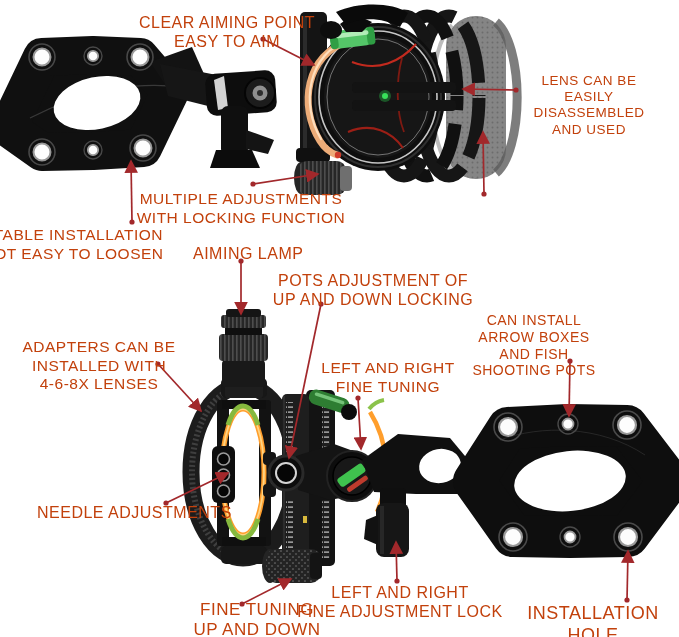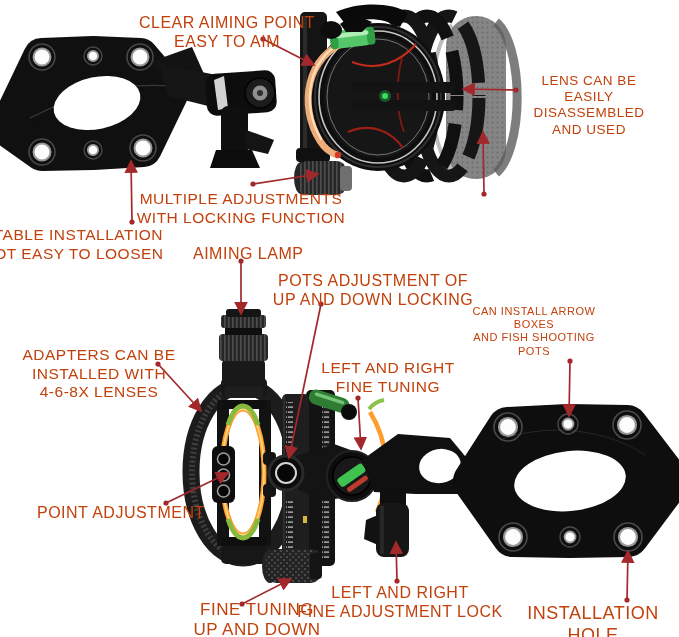--- a/index.html
+++ b/index.html
@@ -9,23 +9,23 @@
   .co{position:absolute;z-index:2;color:#c2410c;letter-spacing:.5px;line-height:1.2;
       white-space:pre-line;font-weight:500;}
   .ctr{transform:translateX(-50%);text-align:center;}
   #co-clear{left:227px;top:13px;font-size:16px;}
   #co-lens{left:589px;top:73px;font-size:13.5px;}
   #co-multiple{left:241px;top:183px;font-size:15.5px;margin-top:7px;}
   #co-alloy{left:472px;top:198px;font-size:14.5px;}
   #co-stable{left:73px;top:226px;font-size:15.5px;}
   #co-lamp{left:187px;top:244px;font-size:16px;margin-left:6px;}
   #co-fineadj{left:373px;top:271px;font-size:16px;}
-  #co-adapters{left:99px;top:338px;font-size:15.5px;margin-top:8px;}
+  #co-adapters{left:99px;top:338px;font-size:15.5px;}
   #co-lrtuning{left:388px;top:359px;font-size:15.5px;}
-  #co-caninstall{left:534px;top:305px;font-size:11px;}
+  #co-caninstall{left:534px;top:312px;font-size:14px;}
   #co-needle{left:37px;top:503px;font-size:16px;}
   #co-ftud{left:257px;top:600px;font-size:17px;}
   #co-lrlock{left:400px;top:583px;font-size:16px;}
   #co-inshole{left:593px;top:603px;font-size:18px;}
 </style>
 </head>
 <body>
 
 <div class="stage">
 
@@ -329,20 +329,20 @@
 <div class="co" id="co-lamp">AIMING LAMP</div>
 <div class="co ctr" id="co-fineadj">POTS ADJUSTMENT OF
 UP AND DOWN LOCKING</div>
 <div class="co ctr" id="co-adapters">ADAPTERS CAN BE
 INSTALLED WITH
 4-6-8X LENSES</div>
 <div class="co ctr" id="co-lrtuning">LEFT AND RIGHT
 FINE TUNING</div>
 <div class="co ctr" id="co-caninstall">CAN INSTALL ARROW BOXES
 AND FISH SHOOTING POTS</div>
-<div class="co" id="co-needle">POINT ADJUSTMENT</div>
+<div class="co" id="co-needle">NEEDLE ADJUSTMENTS</div>
 <div class="co ctr" id="co-ftud">FINE TUNING
 UP AND DOWN</div>
 <div class="co ctr" id="co-lrlock">LEFT AND RIGHT
 FINE ADJUSTMENT LOCK</div>
 <div class="co ctr" id="co-inshole">INSTALLATION HOLE</div>
 
 </div>
 
 </body></html>

